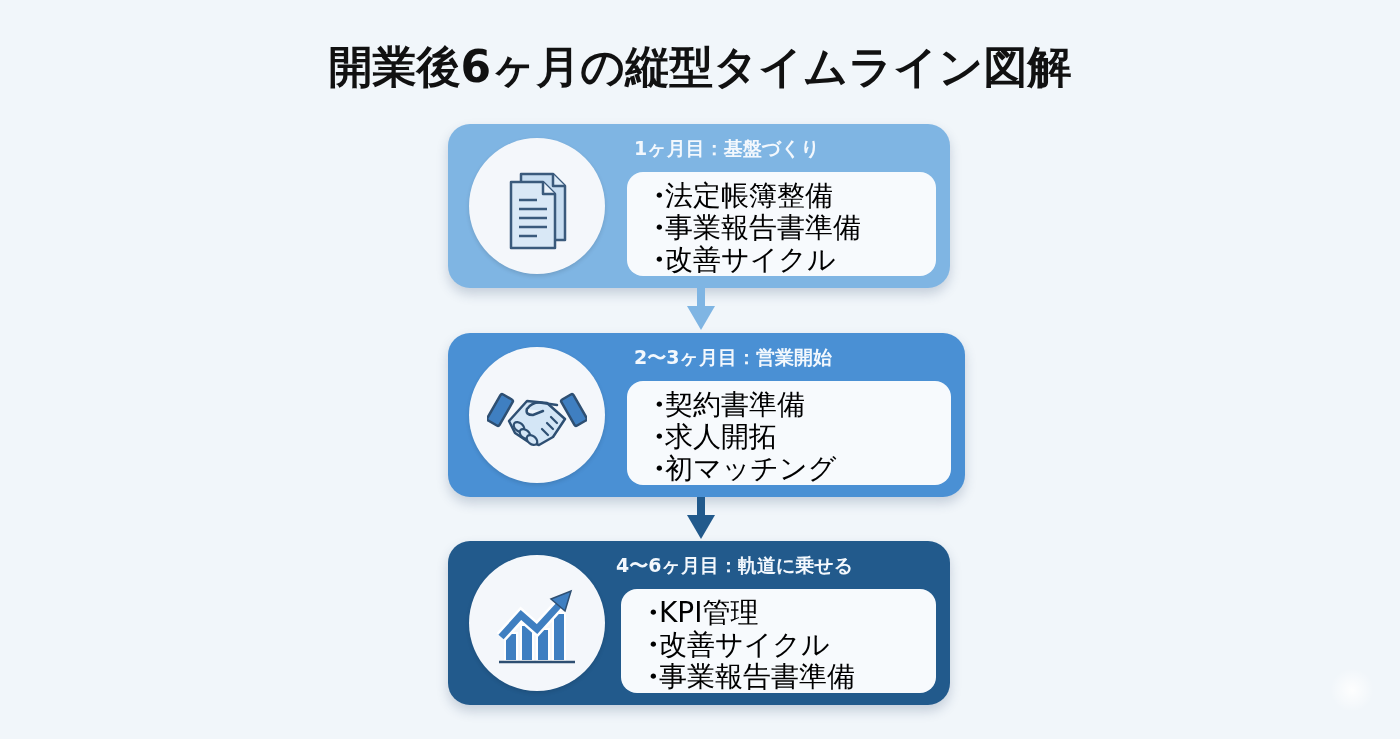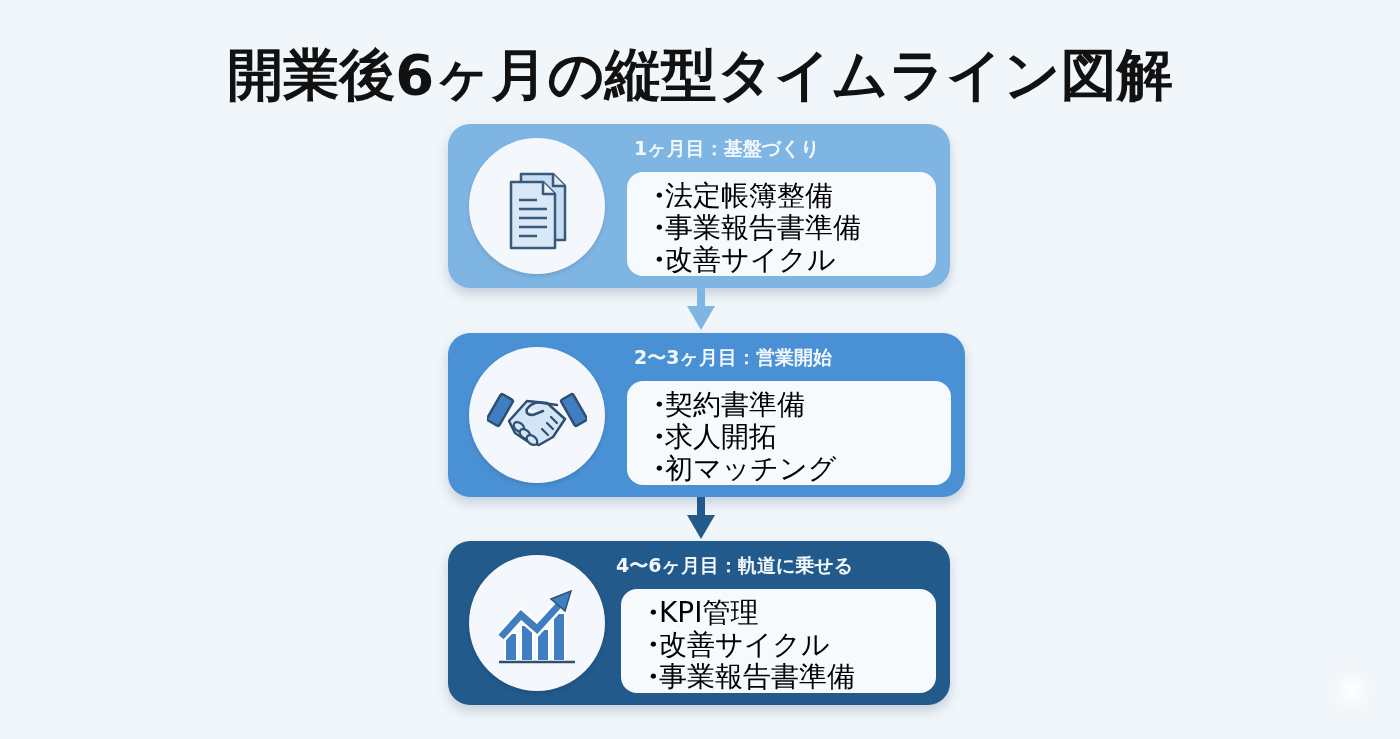--- a/index.html
+++ b/index.html
@@ -4,21 +4,21 @@
 <style>
   html, body { margin:0; padding:0; }
   body {
     width:1400px; height:739px; overflow:hidden;
     background:#f1f6fa;
     font-family:"DejaVu Sans", "Liberation Sans", sans-serif;
     position:relative;
   }
   .title {
     position:absolute; left:0; top:38px; width:1400px;
-    text-align:center; font-size:56px; font-weight:bold; color:#111;
+    text-align:center; font-size:44px; font-weight:bold; color:#111;
     letter-spacing:0px;
   }
   .stage {
     position:absolute; left:448px; width:502px; height:164px;
     border-radius:22px;
     box-shadow:0 6px 12px rgba(40,70,110,0.22);
   }
   .stage .circle {
     position:absolute; left:21px; top:14px; width:136px; height:136px;
     border-radius:50%; background:#f4f7fb;

